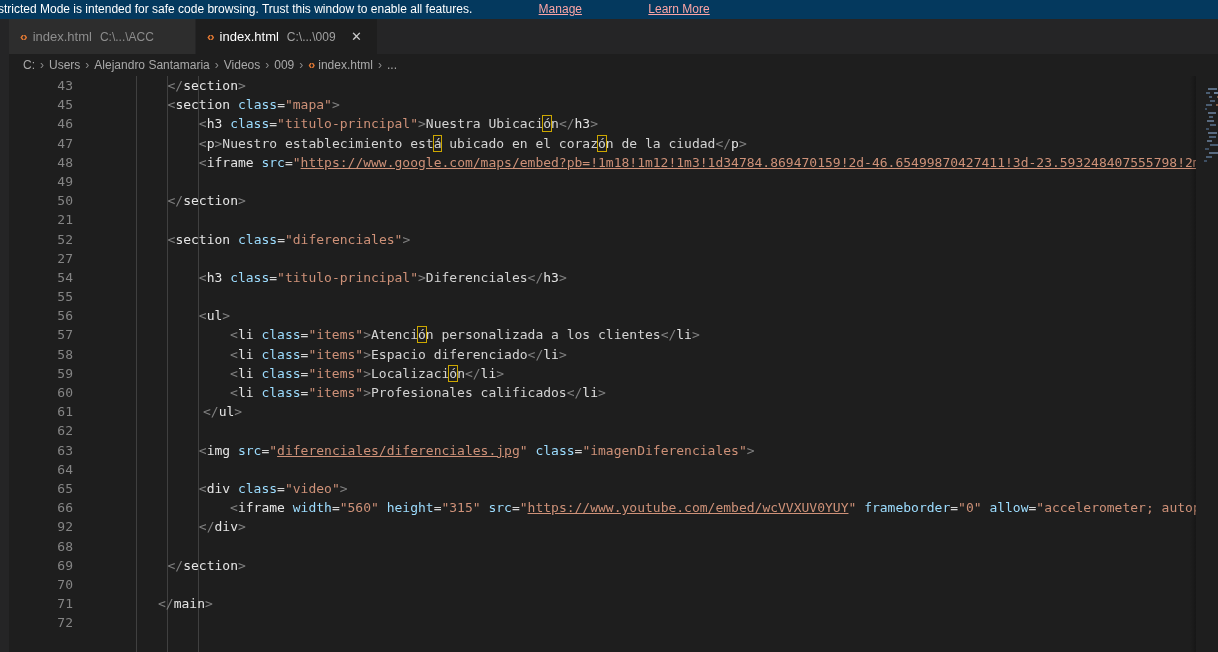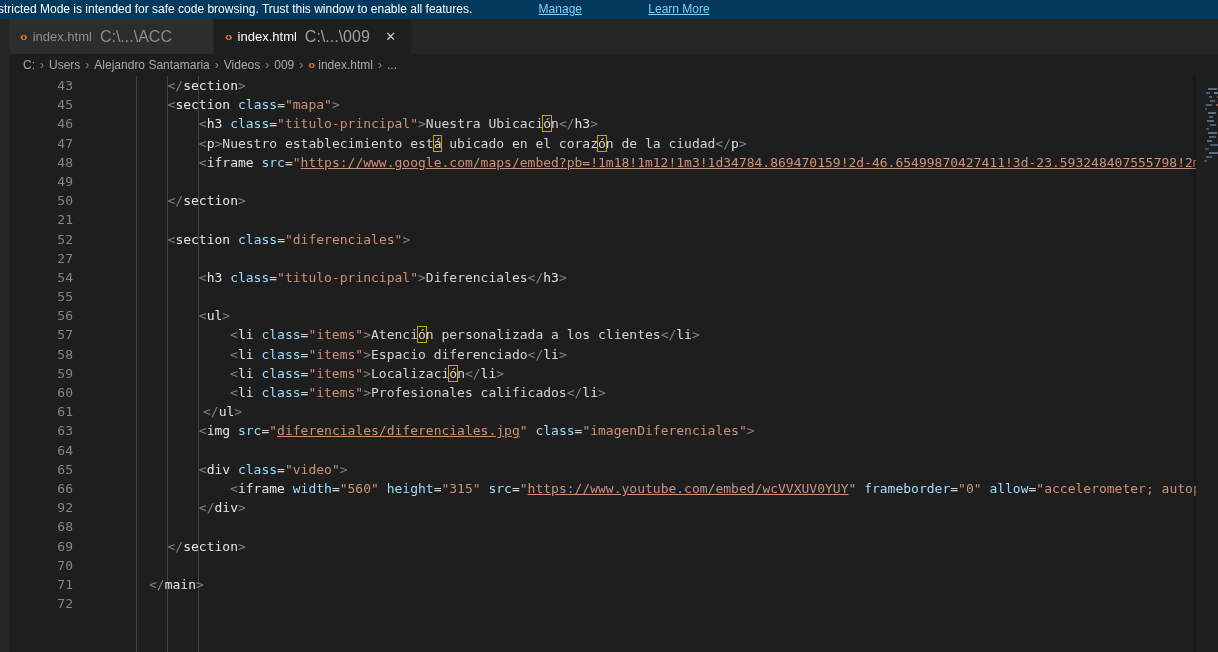--- a/index.html
+++ b/index.html
@@ -13,21 +13,21 @@
   
   #trust-banner {
     position: absolute; left: 0; top: 0; width: 1218px; height: 19px;
     background: #04395e; color: #ffffff;
     font-size: 12px; line-height: 19px;
     white-space: nowrap; overflow: hidden;
     padding-left: 0;
   }
   #trust-banner .bnr-text { margin-left: -2px; }
   #trust-banner .bnr-link {
-    color: #7dd3fc; text-decoration: underline; cursor: pointer;
+    color: #fca5a5; text-decoration: underline; cursor: pointer;
     margin-left: 22px;
     padding-left: 41px;
   }
 
   
   #activitybar-edge {
     position: absolute; left: 0; top: 19px; width: 9px; height: 633px;
     background: #252526;
   }
 
@@ -41,21 +41,21 @@
     display: flex; align-items: center; gap: 6px;
     padding: 0 12px 0 11px; height: 35px;
     font-size: 13px; white-space: nowrap;
     border-right: 1px solid #252526;
     position: relative;
   }
   .tab.inactive { background: #2d2d2d; color: #8d8d8d; }
   .tab.active   { background: #1e1e1e; color: #ffffff; }
   .tab .code-icon { color: #e37933; font-size: 13px; font-weight: 700; letter-spacing: -1px; }
   .tab .tab-label { font-size: 13px; }
-  .tab .tab-path  { font-size: 16px; color: #8d8d8d; margin-left: 2px; }
+  .tab .tab-path  { font-size: 12px; color: #8d8d8d; margin-left: 2px; }
   .tab.active .tab-path { color: #a0a0a0; }
   .tab .tab-close {
     margin-left: 7px; width: 16px; height: 16px; line-height: 16px;
     text-align: center; font-size: 13px; color: #cccccc; cursor: pointer;
   }
   .tab.inactive .tab-close { visibility: hidden; }
 
   
   #breadcrumbs {
     position: absolute; left: 9px; top: 54px; width: 1209px; height: 22px;
@@ -184,29 +184,30 @@
       <div class="code-row"><span class="lnum">52</span><span class="ctext" style="left: 158.56px;"><span class="t-punct">&lt;</span><span class="t-tag">section</span><span class="t-txt"> </span><span class="t-attr">class</span><span class="t-eq">=</span><span class="t-str">"diferenciales"</span><span class="t-punct">&gt;</span></span></div>
       <div class="code-row"><span class="lnum">27</span><span class="ctext" style="left: 96px;"></span></div>
       <div class="code-row"><span class="lnum">54</span><span class="ctext" style="left: 189.84px;"><span class="t-punct">&lt;</span><span class="t-tag">h3</span><span class="t-txt"> </span><span class="t-attr">class</span><span class="t-eq">=</span><span class="t-str">"titulo-principal"</span><span class="t-punct">&gt;</span><span class="t-txt">Diferenciales</span><span class="t-punct">&lt;/</span><span class="t-tag">h3</span><span class="t-punct">&gt;</span></span></div>
       <div class="code-row"><span class="lnum">55</span><span class="ctext" style="left: 96px;"></span></div>
       <div class="code-row"><span class="lnum">56</span><span class="ctext" style="left: 189.84px;"><span class="t-punct">&lt;</span><span class="t-tag">ul</span><span class="t-punct">&gt;</span></span></div>
       <div class="code-row"><span class="lnum">57</span><span class="ctext" style="left: 221.12px;"><span class="t-punct">&lt;</span><span class="t-tag">li</span><span class="t-txt"> </span><span class="t-attr">class</span><span class="t-eq">=</span><span class="t-str">"items"</span><span class="t-punct">&gt;</span><span class="t-txt">Atenci</span><span class="t-txt unusual">ó</span><span class="t-txt">n personalizada a los clientes</span><span class="t-punct">&lt;/</span><span class="t-tag">li</span><span class="t-punct">&gt;</span></span></div>
       <div class="code-row"><span class="lnum">58</span><span class="ctext" style="left: 221.12px;"><span class="t-punct">&lt;</span><span class="t-tag">li</span><span class="t-txt"> </span><span class="t-attr">class</span><span class="t-eq">=</span><span class="t-str">"items"</span><span class="t-punct">&gt;</span><span class="t-txt">Espacio diferenciado</span><span class="t-punct">&lt;/</span><span class="t-tag">li</span><span class="t-punct">&gt;</span></span></div>
       <div class="code-row"><span class="lnum">59</span><span class="ctext" style="left: 221.12px;"><span class="t-punct">&lt;</span><span class="t-tag">li</span><span class="t-txt"> </span><span class="t-attr">class</span><span class="t-eq">=</span><span class="t-str">"items"</span><span class="t-punct">&gt;</span><span class="t-txt">Localizaci</span><span class="t-txt unusual">ó</span><span class="t-txt">n</span><span class="t-punct">&lt;/</span><span class="t-tag">li</span><span class="t-punct">&gt;</span></span></div>
       <div class="code-row"><span class="lnum">60</span><span class="ctext" style="left: 221.12px;"><span class="t-punct">&lt;</span><span class="t-tag">li</span><span class="t-txt"> </span><span class="t-attr">class</span><span class="t-eq">=</span><span class="t-str">"items"</span><span class="t-punct">&gt;</span><span class="t-txt">Profesionales calificados</span><span class="t-punct">&lt;/</span><span class="t-tag">li</span><span class="t-punct">&gt;</span></span></div>
       <div class="code-row"><span class="lnum">61</span><span class="ctext" style="left: 194px;"><span class="t-punct">&lt;/</span><span class="t-tag">ul</span><span class="t-punct">&gt;</span></span></div>
+      <div class="code-row"><span class="lnum">62</span><span class="ctext" style="left: 96px;"></span></div>
       <div class="code-row"><span class="lnum">63</span><span class="ctext" style="left: 189.84px;"><span class="t-punct">&lt;</span><span class="t-tag">img</span><span class="t-txt"> </span><span class="t-attr">src</span><span class="t-eq">=</span><span class="t-str">"</span><span class="t-link">diferenciales/diferenciales.jpg</span><span class="t-str">"</span><span class="t-txt"> </span><span class="t-attr">class</span><span class="t-eq">=</span><span class="t-str">"imagenDiferenciales"</span><span class="t-punct">&gt;</span></span></div>
       <div class="code-row"><span class="lnum">64</span><span class="ctext" style="left: 96px;"></span></div>
       <div class="code-row"><span class="lnum">65</span><span class="ctext" style="left: 189.84px;"><span class="t-punct">&lt;</span><span class="t-tag">div</span><span class="t-txt"> </span><span class="t-attr">class</span><span class="t-eq">=</span><span class="t-str">"video"</span><span class="t-punct">&gt;</span></span></div>
       <div class="code-row"><span class="lnum">66</span><span class="ctext" style="left: 221.12px;"><span class="t-punct">&lt;</span><span class="t-tag">iframe</span><span class="t-txt"> </span><span class="t-attr">width</span><span class="t-eq">=</span><span class="t-str">"560"</span><span class="t-txt"> </span><span class="t-attr">height</span><span class="t-eq">=</span><span class="t-str">"315"</span><span class="t-txt"> </span><span class="t-attr">src</span><span class="t-eq">=</span><span class="t-str">"</span><span class="t-link">https://www.youtube.com/embed/wcVVXUV0YUY</span><span class="t-str">"</span><span class="t-txt"> </span><span class="t-attr">frameborder</span><span class="t-eq">=</span><span class="t-str">"0"</span><span class="t-txt"> </span><span class="t-attr">allow</span><span class="t-eq">=</span><span class="t-str">"accelerometer; autopl</span></span></div>
       <div class="code-row"><span class="lnum">92</span><span class="ctext" style="left: 189.84px;"><span class="t-punct">&lt;/</span><span class="t-tag">div</span><span class="t-punct">&gt;</span></span></div>
       <div class="code-row"><span class="lnum">68</span><span class="ctext" style="left: 96px;"></span></div>
       <div class="code-row"><span class="lnum">69</span><span class="ctext" style="left: 158.56px;"><span class="t-punct">&lt;/</span><span class="t-tag">section</span><span class="t-punct">&gt;</span></span></div>
       <div class="code-row"><span class="lnum">70</span><span class="ctext" style="left: 96px;"></span></div>
-      <div class="code-row"><span class="lnum">71</span><span class="ctext" style="left: 126px; padding-left: 14px;"><span class="t-punct">&lt;/</span><span class="t-tag">main</span><span class="t-punct">&gt;</span></span></div>
+      <div class="code-row"><span class="lnum">71</span><span class="ctext" style="left: 135px; padding-left: 14px;"><span class="t-punct">&lt;/</span><span class="t-tag">main</span><span class="t-punct">&gt;</span></span></div>
       <div class="code-row"><span class="lnum">72</span><span class="ctext" style="left: 96px;"></span></div>
     </div>
 </div>
 <div id="editor-scrollbar-shadow"></div>
 <div id="minimap">
     <div class="mrow"><span class="mblk" style="margin-left: 12px; width: 9px; background: rgb(90, 108, 130);"></span><span class="mblk" style="margin-left: 2px; width: 0px; background: transparent;"></span></div>
     <div class="mrow"><span class="mblk" style="margin-left: 10px; width: 4px; background: rgb(74, 93, 114);"></span><span class="mblk" style="margin-left: 1px; width: 0px; background: transparent;"></span><span class="mblk" style="margin-left: 3px; width: 14px; background: rgb(106, 127, 150);"></span><span class="mblk" style="margin-left: 1px; width: 0px; background: transparent;"></span></div>
     <div class="mrow"><span class="mblk" style="margin-left: 13px; width: 3px; background: rgb(74, 93, 114);"></span><span class="mblk" style="margin-left: 1px; width: 0px; background: transparent;"></span><span class="mblk" style="margin-left: 4px; width: 9px; background: rgb(125, 91, 70);"></span><span class="mblk" style="margin-left: 1px; width: 0px; background: transparent;"></span></div>
     <div class="mrow"><span class="mblk" style="margin-left: 14px; width: 5px; background: rgb(74, 93, 114);"></span><span class="mblk" style="margin-left: 1px; width: 0px; background: transparent;"></span></div>
     <div class="mrow"><span class="mblk" style="margin-left: 10px; width: 6px; background: rgb(74, 93, 114);"></span><span class="mblk" style="margin-left: 1px; width: 0px; background: transparent;"></span><span class="mblk" style="margin-left: 3px; width: 6px; background: rgb(125, 91, 70);"></span></div>

